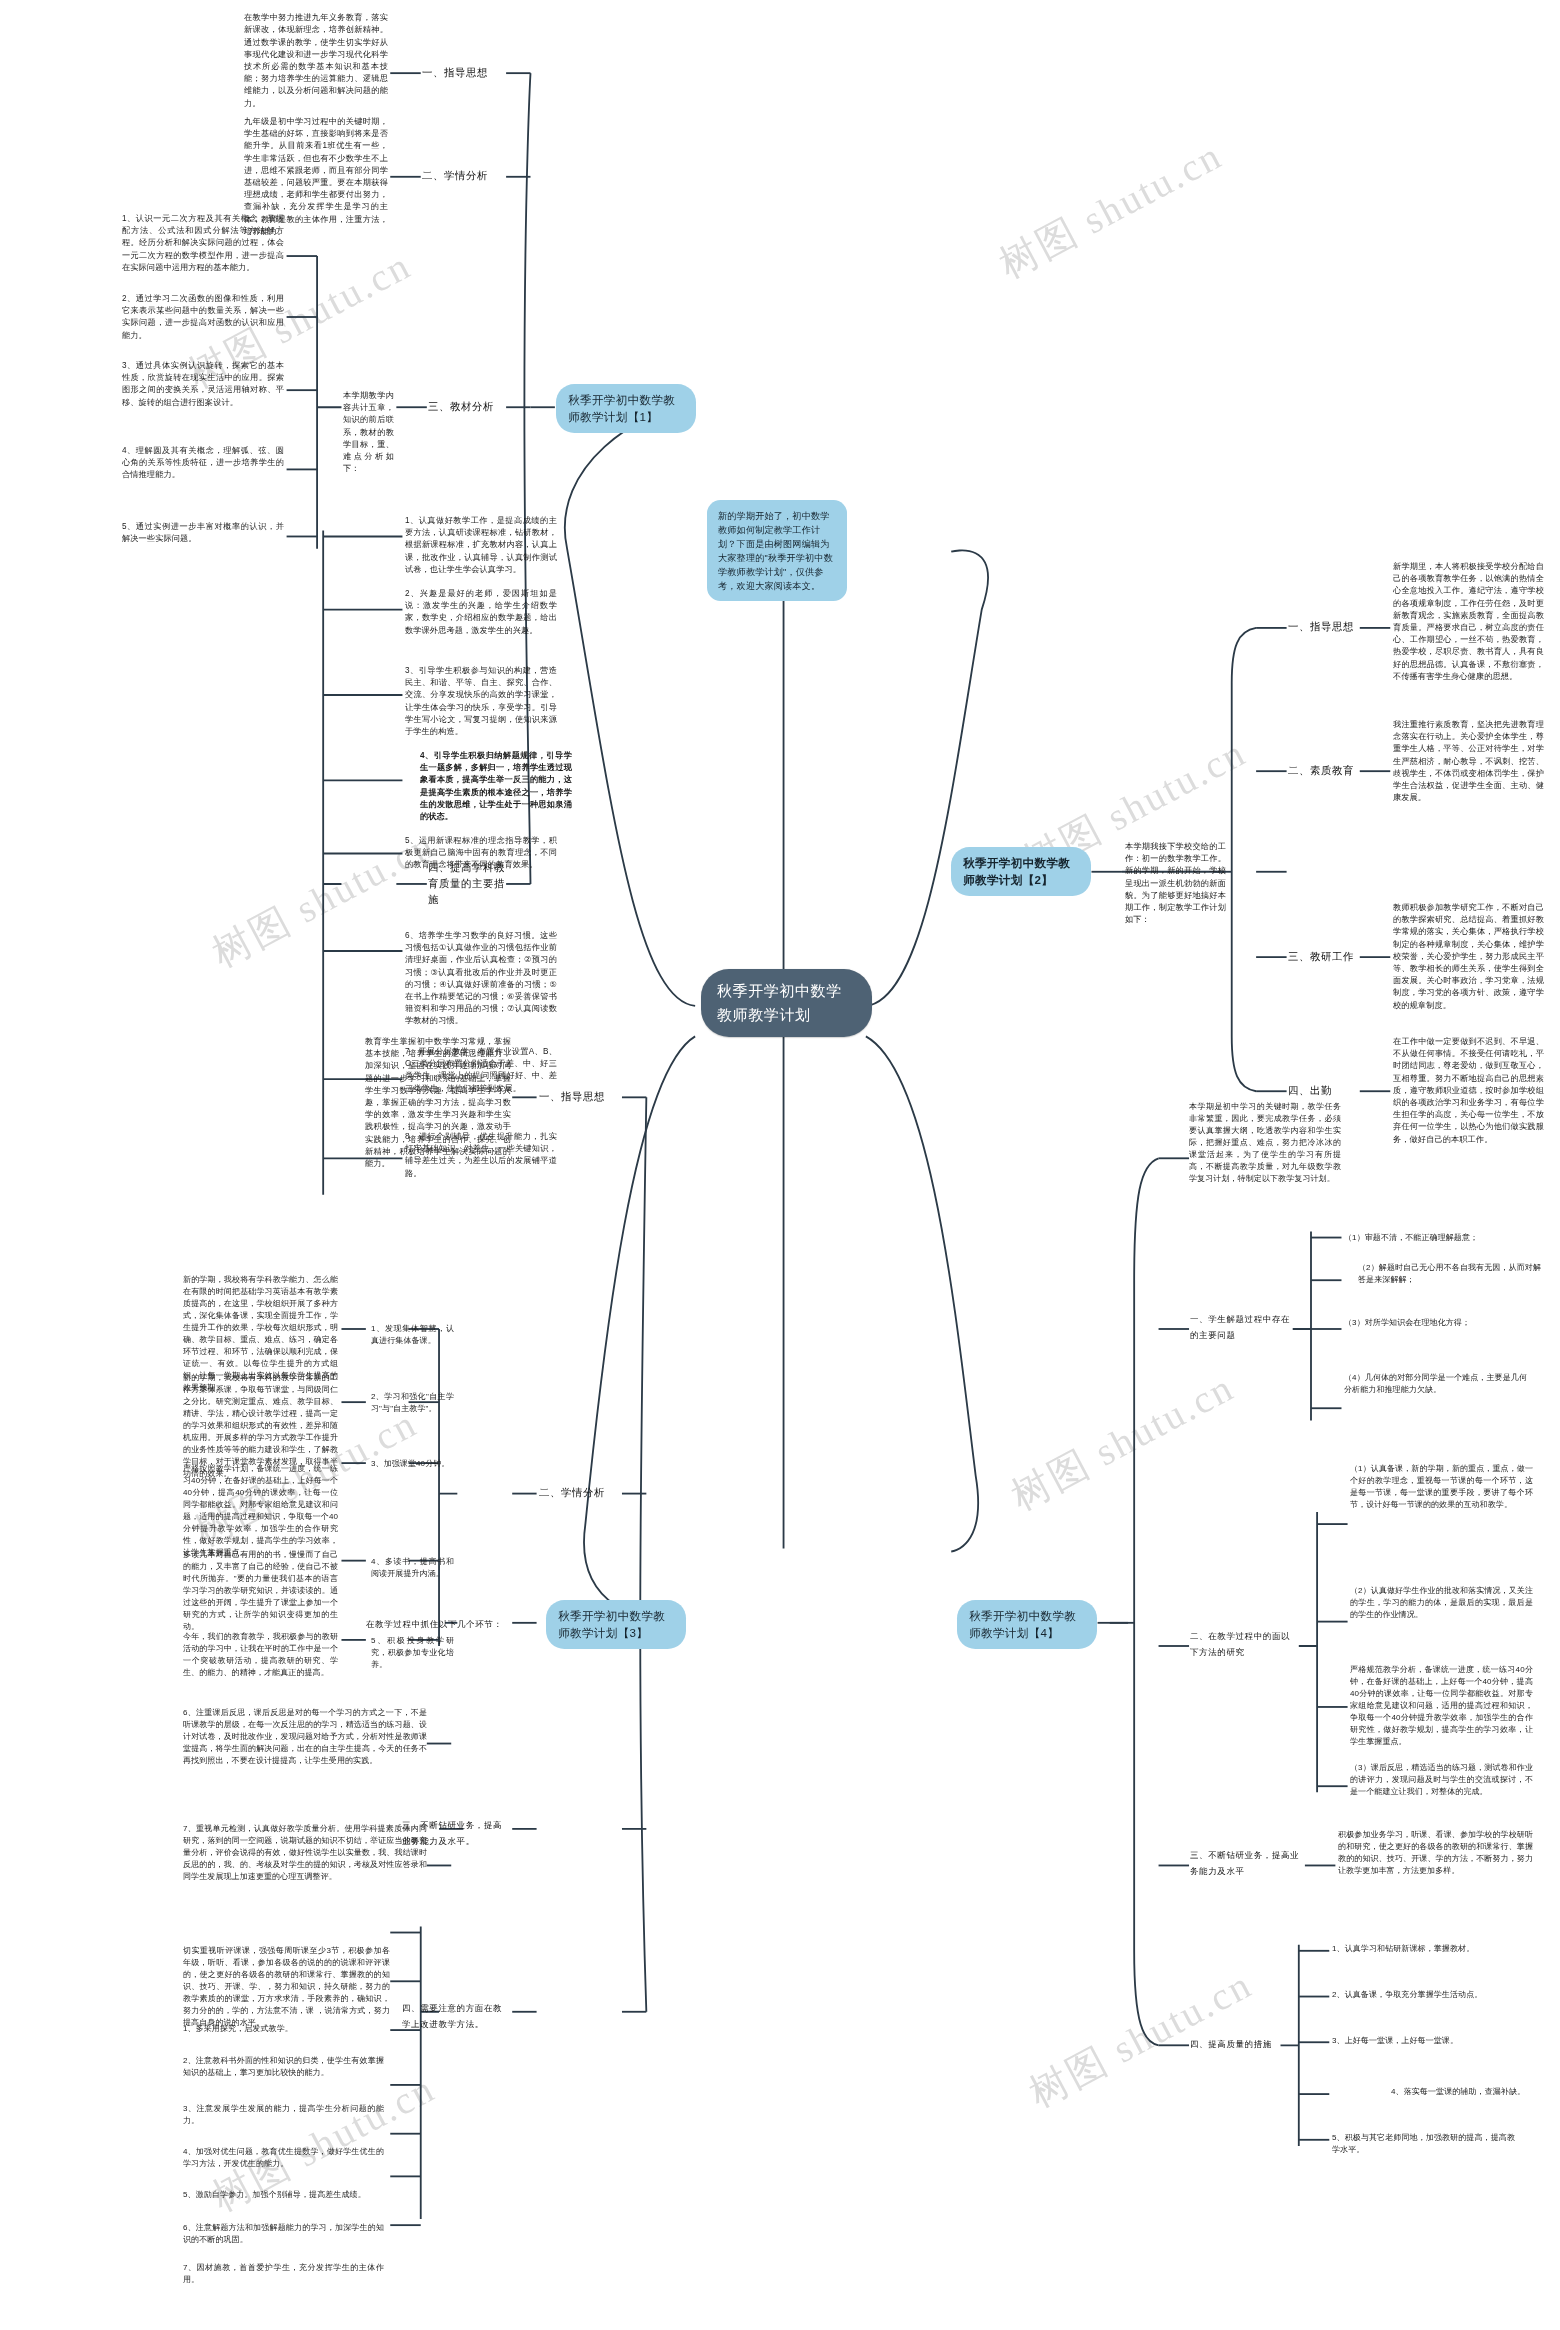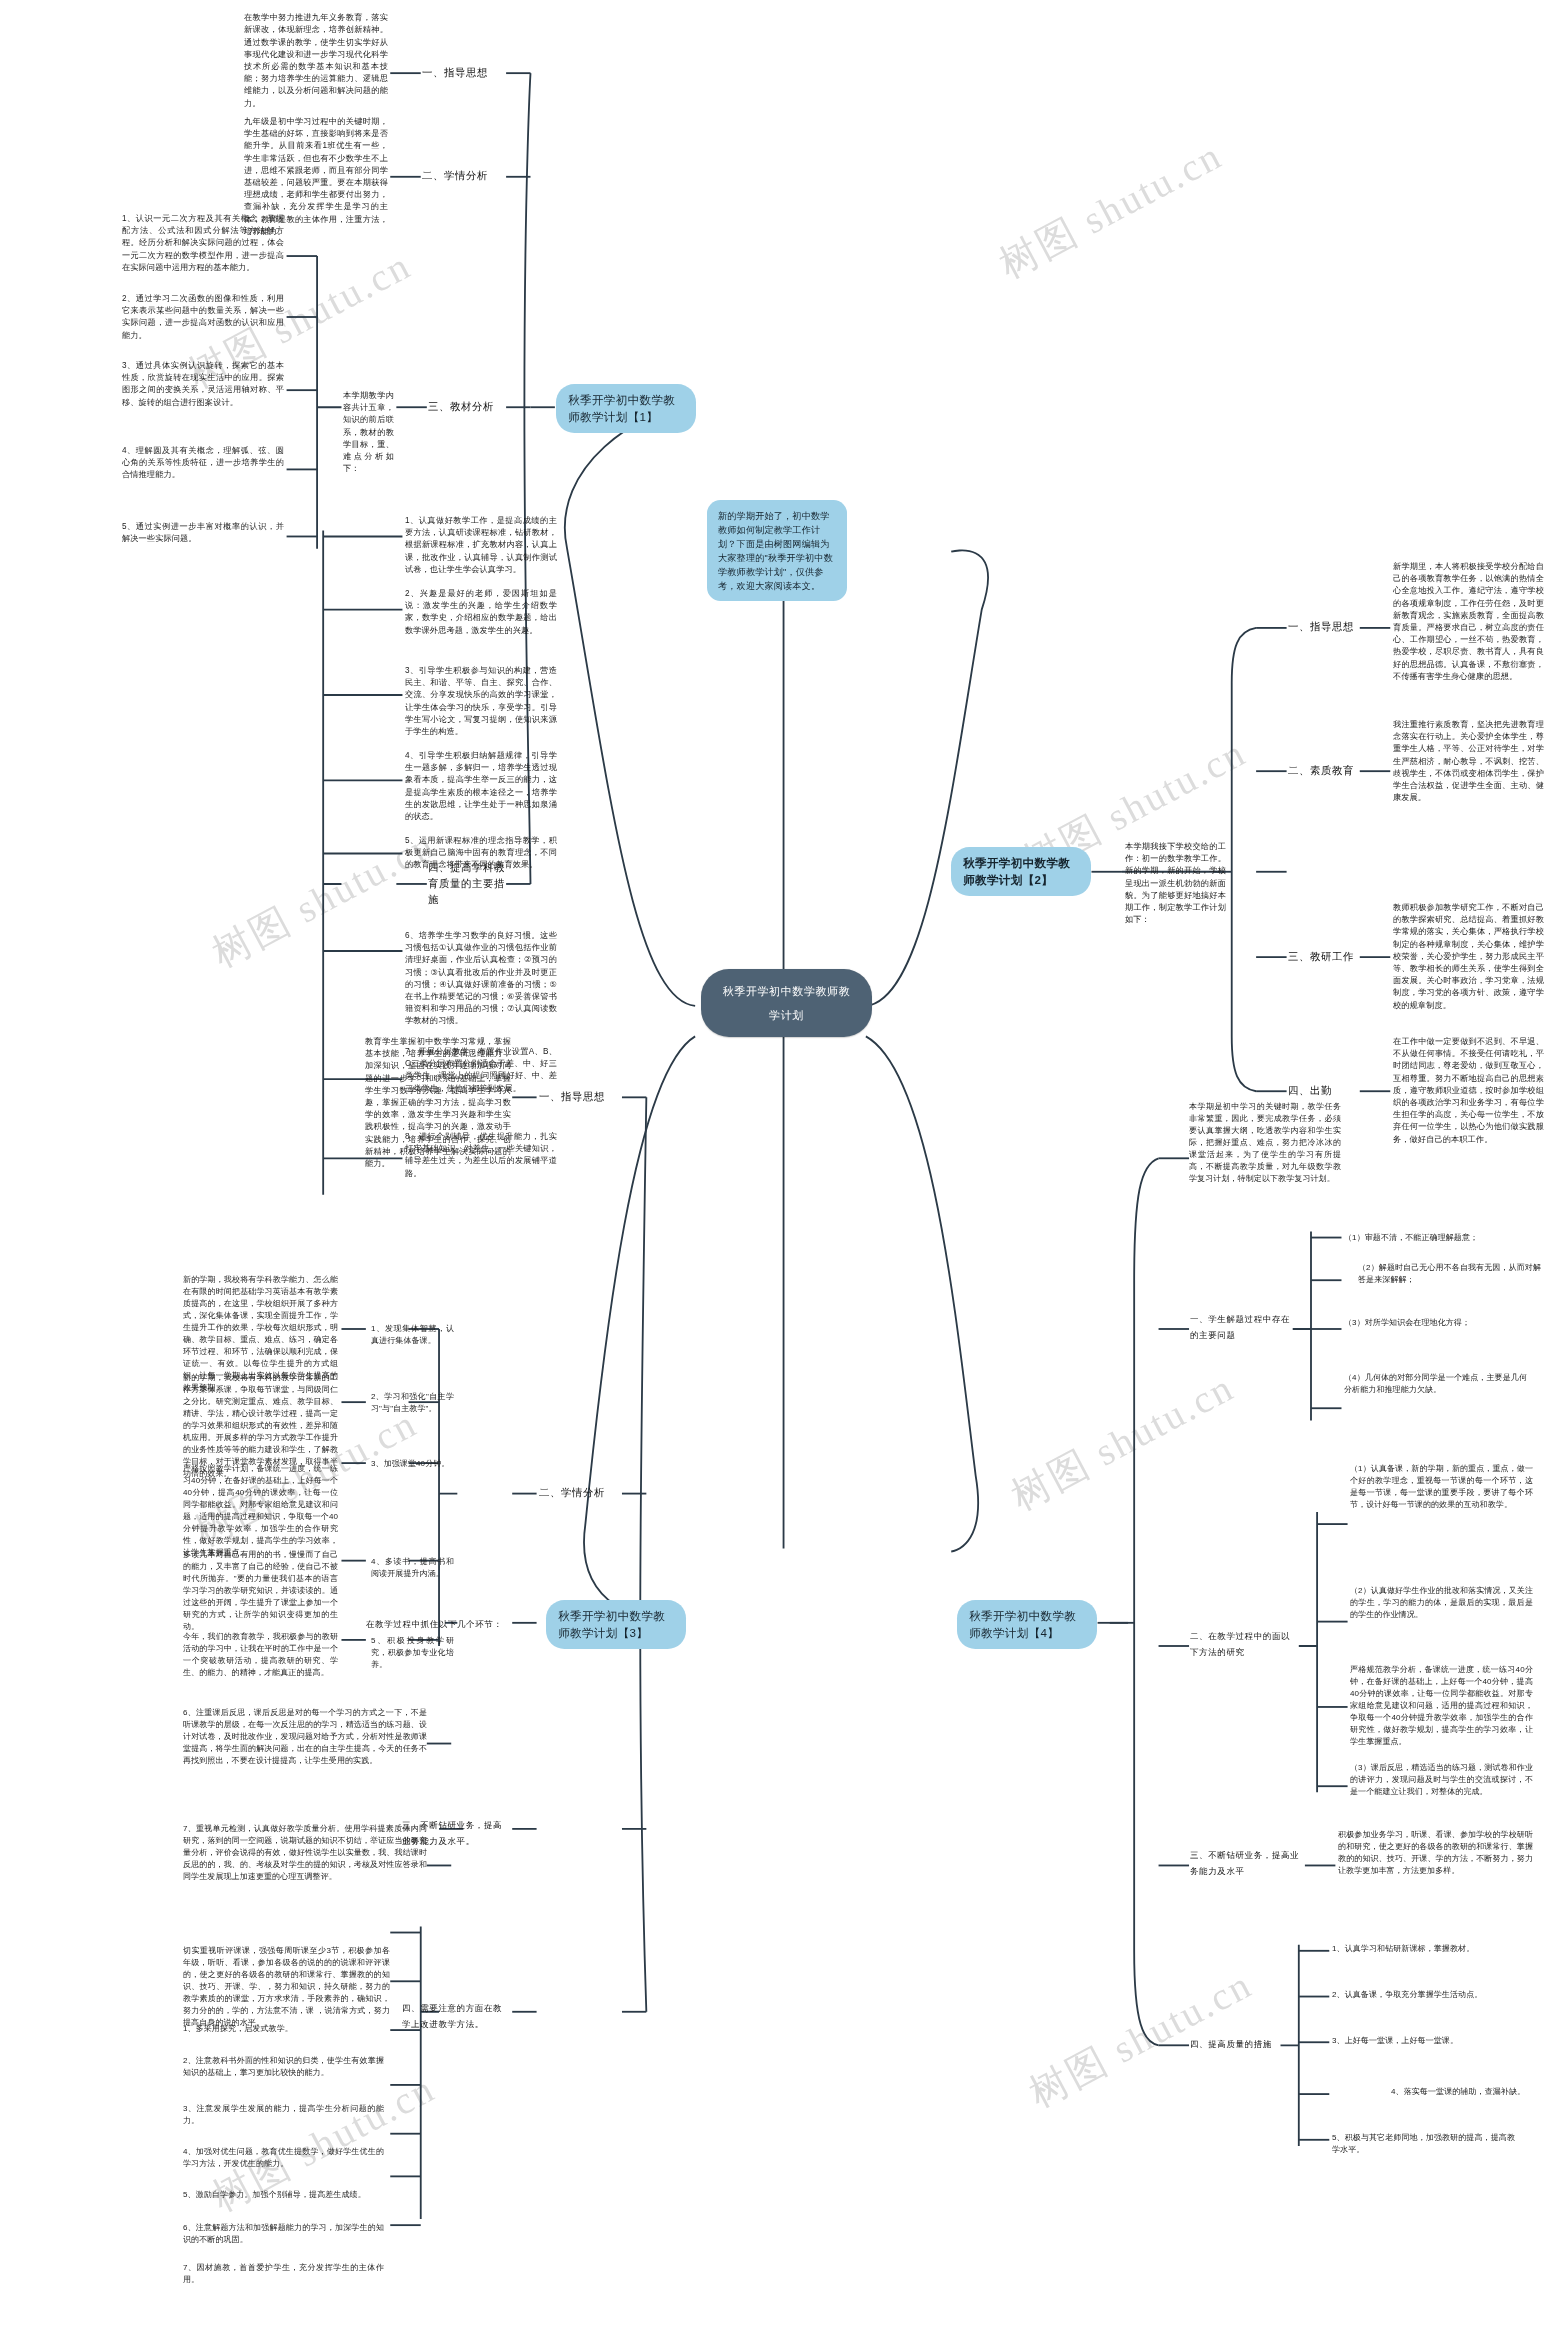--- a/index.html
+++ b/index.html
@@ -32,22 +32,21 @@
   }
   
   #wires{position:absolute;left:0;top:0;width:1561px;height:2330px;z-index:1;}
   
   .node{position:absolute;z-index:3;box-sizing:border-box;}
 
   .root{
     background:#4e6274;
     color:#ffffff;
     border-radius:28px;
-    text-align:center;
-    font-size:11px;
+    font-size:15px;
     line-height:24.4px;
     padding:9.8px 16px;
     letter-spacing:0.6px;
     box-shadow:0 0.6px 1.2px rgba(0,0,0,.18);
   }
   .lvl1{
     background:#9fd1e8;
     color:#15242e;
     border-radius:18.3px;
     font-size:11.6px;
@@ -242,21 +241,21 @@
   <div class="node leaf" style="left:122px;top:293px;width:162px;">2、通过学习二次函数的图像和性质，利用它来表示某些问题中的数量关系，解决一些实际问题，进一步提高对函数的认识和应用能力。</div>
   <div class="node leaf" style="left:122px;top:360px;width:162px;">3、通过具体实例认识旋转，探索它的基本性质，欣赏旋转在现实生活中的应用。探索图形之间的变换关系，灵活运用轴对称、平移、旋转的组合进行图案设计。</div>
   <div class="node leaf" style="left:122px;top:445px;width:162px;">4、理解圆及其有关概念，理解弧、弦、圆心角的关系等性质特征，进一步培养学生的合情推理能力。</div>
   <div class="node leaf" style="left:122px;top:521px;width:162px;">5、通过实例进一步丰富对概率的认识，并解决一些实际问题。</div>
 
   <div class="node sect" style="left:428px;top:860px;width:79px;white-space:normal;">四、提高学科教育质量的主要措施</div>
 
   <div class="node leaf" style="left:405px;top:515px;width:152px;">1、认真做好教学工作，是提高成绩的主要方法，认真研读课程标准，钻研教材，根据新课程标准，扩充教材内容，认真上课，批改作业，认真辅导，认真制作测试试卷，也让学生学会认真学习。</div>
   <div class="node leaf" style="left:405px;top:588px;width:152px;">2、兴趣是最好的老师，爱因斯坦如是说：激发学生的兴趣，给学生介绍数学家，数学史，介绍相应的数学趣题，给出数学课外思考题，激发学生的兴趣。</div>
   <div class="node leaf" style="left:405px;top:665px;width:152px;">3、引导学生积极参与知识的构建，营造民主、和谐、平等、自主、探究、合作、交流、分享发现快乐的高效的学习课堂，让学生体会学习的快乐，享受学习。引导学生写小论文，写复习提纲，使知识来源于学生的构造。</div>
-  <div class="node leaf" style="left:405px;top:750px;width:152px;">4、引导学生积极归纳解题规律，引导学生一题多解，多解归一，培养学生透过现象看本质，提高学生举一反三的能力，这是提高学生素质的根本途径之一，培养学生的发散思维，让学生处于一种思如泉涌的状态。</div>
+  <div class="node leaf" style="left:420px;top:750px;width:152px;font-weight:bold;">4、引导学生积极归纳解题规律，引导学生一题多解，多解归一，培养学生透过现象看本质，提高学生举一反三的能力，这是提高学生素质的根本途径之一，培养学生的发散思维，让学生处于一种思如泉涌的状态。</div>
   <div class="node leaf" style="left:405px;top:835px;width:152px;">5、运用新课程标准的理念指导教学，积极更新自己脑海中固有的教育理念，不同的教育理念将带来不同的教育效果。</div>
   <div class="node leaf" style="left:405px;top:890px;width:152px;margin-top:40px;">6、培养学生学习数学的良好习惯。这些习惯包括①认真做作业的习惯包括作业前清理好桌面，作业后认真检查；②预习的习惯；③认真看批改后的作业并及时更正的习惯；④认真做好课前准备的习惯；⑤在书上作精要笔记的习惯；⑥妥善保管书籍资料和学习用品的习惯；⑦认真阅读数学教材的习惯。</div>
   <div class="node leaf" style="left:405px;top:1046px;width:152px;">7、开展分层教学，布置作业设置A、B、C三类分层布置分别适合于差、中、好三类学生，课堂上的提问照顾好好、中、差三类学生，使他们都等到发展。</div>
   <div class="node leaf" style="left:405px;top:1131px;width:152px;">8、进行个别辅导，优生提升能力，扎实打牢基础知识，对差生，一些关键知识，辅导差生过关，为差生以后的发展铺平道路。</div>
 
   <div class="node intro" style="left:707px;top:500px;width:140px;">新的学期开始了，初中数学教师如何制定教学工作计划？下面是由树图网编辑为大家整理的"秋季开学初中数学教师教学计划"，仅供参考，欢迎大家阅读本文。</div>
 
   <div class="node lvl1" style="left:951px;top:847px;width:140px;font-weight:bold;">秋季开学初中数学教师教学计划【2】</div>
   <div class="node leaf" style="left:1125px;top:841px;width:101px;">本学期我接下学校交给的工作：初一的数学教学工作。新的学期，新的开始，学校呈现出一派生机勃勃的新面貌。为了能够更好地搞好本期工作，制定教学工作计划如下：</div>
 

